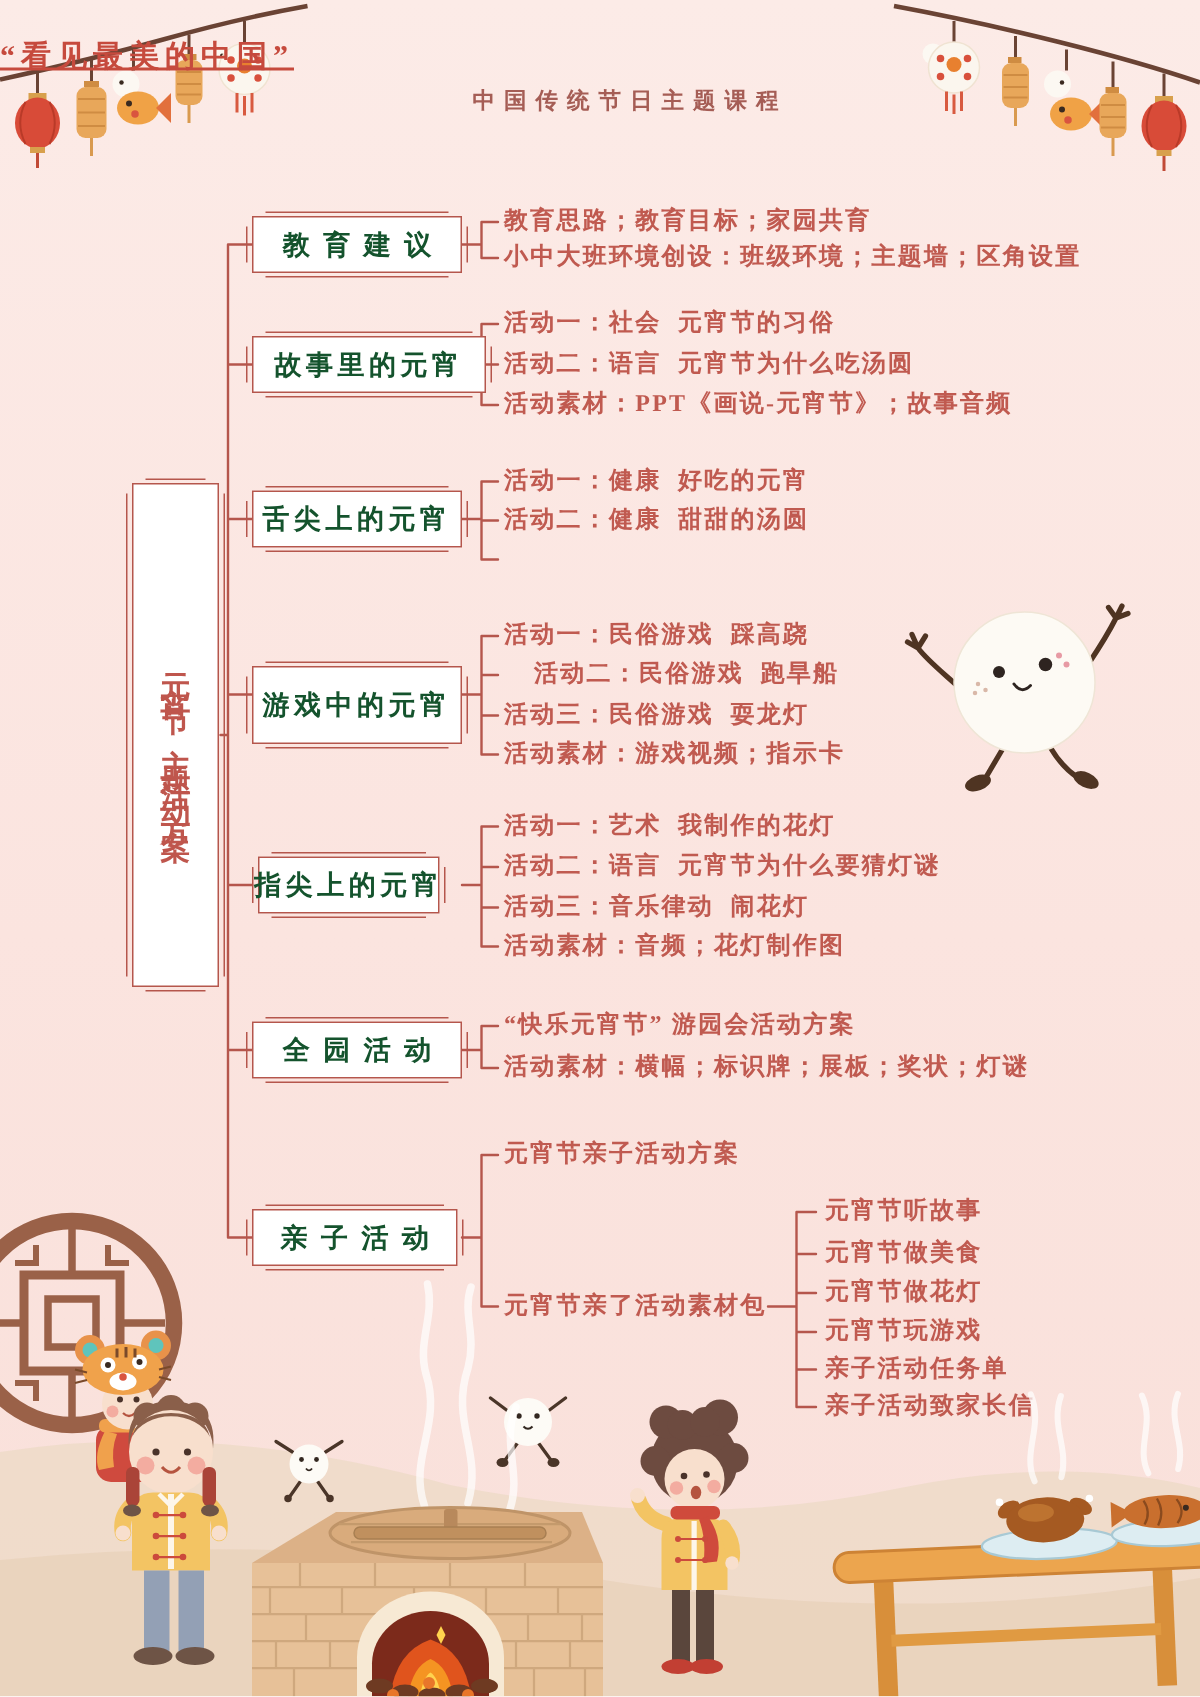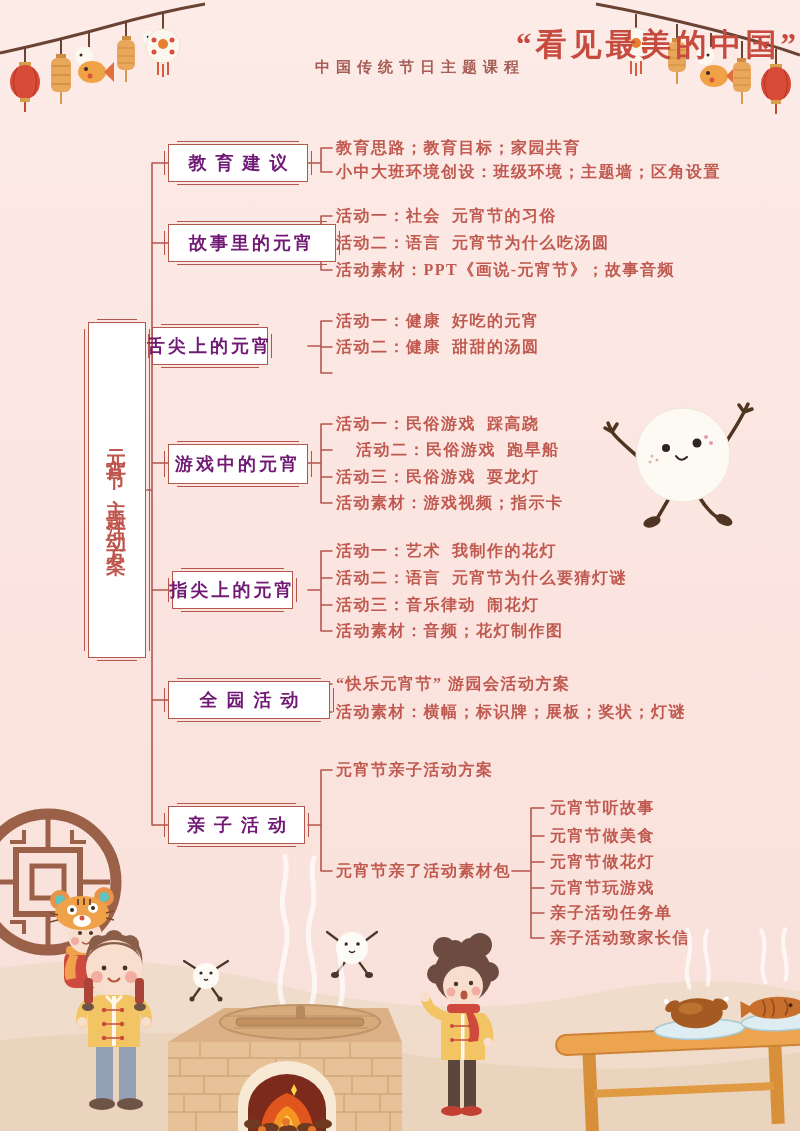--- a/index.html
+++ b/index.html
@@ -1,31 +1,31 @@
 <!DOCTYPE html>
 <html><head>
 <meta charset="utf-8">
 <style>
   html,body{margin:0;padding:0;}
   .canvas{
     position:relative;width:800px;height:1131px;overflow:hidden;
     background:linear-gradient(180deg,#fcebe7 0%,#fbe4df 55%,#f9e0da 100%);
     font-family:"Liberation Serif","DejaVu Serif",serif;
   }
-  .hdr-title{position:absolute;top:24px;left:0;width:100%;text-align:right;
-    font-size:31px;font-weight:bold;color:#c64a3d;letter-spacing:4px;}
+  .hdr-title{position:absolute;top:24px;left:0;width:100%;text-align:left;
+    font-size:20px;font-weight:bold;color:#c64a3d;letter-spacing:4px;text-decoration:underline;}
   .hdr-sub{position:absolute;top:58px;left:0;width:100%;text-align:center;
     font-size:15px;font-weight:bold;color:#a55d55;letter-spacing:6px;margin-left:20px;}
   .plaque{position:absolute;background:#fff;border:1.5px solid #b5564c;
     display:flex;align-items:center;justify-content:center;box-sizing:border-box;}
   .plaque::before{content:"";position:absolute;left:-5px;right:-5px;top:6px;bottom:6px;
     border-left:1.5px solid #b5564c;border-right:1.5px solid #b5564c;pointer-events:none;}
   .plaque::after{content:"";position:absolute;left:8px;right:8px;top:-4px;bottom:-4px;
     border-top:1.5px solid #b5564c;border-bottom:1.5px solid #b5564c;pointer-events:none;}
-  .branch-label{font-size:18px;font-weight:bold;color:#701a75;letter-spacing:3px;white-space:nowrap;}
+  .branch-label{font-size:18px;font-weight:bold;color:#14532d;letter-spacing:3px;white-space:nowrap;}
   .branch-label.wide{letter-spacing:9px;margin-right:-9px;}
   .root-label{writing-mode:vertical-rl;font-size:20px;font-weight:bold;color:#bf564d;letter-spacing:11px;}
   .child{position:absolute;font-size:16px;font-weight:600;color:#c05a50;
     letter-spacing:1.5px;white-space:pre;line-height:22px;}
   .abs{position:absolute;}
 </style>
 </head>
 <body>
 
 <div class="canvas">
@@ -132,33 +132,33 @@
          M512,871 H531 M531,808 V938 M531,808 H544 M531,836 H544 M531,862 H544 M531,888 H544 M531,913 H544 M531,938 H544" stroke="#b5564c" stroke-width="1.6" fill="none" stroke-linecap="round"></path>
   </svg>
 
   <div class="plaque" style="left:88px;top:322px;width:58px;height:336px">
     <span class="root-label">元宵节-主题活动方案</span>
   </div>
 
   <div class="plaque" style="left:168px;top:144px;width:140px;height:38px">
     <span class="branch-label wide">教育建议</span>
     </div>
-  <div class="plaque" style="left:168px;top:224px;width:168px;height:38px">
+  <div class="plaque" style="left:168px;top:224px;width:156px;height:38px">
     <span class="branch-label">故事里的元宵</span>
     </div>
-  <div class="plaque" style="left:152px;top:327px;width:116px;height:38px">
+  <div class="plaque" style="left:168px;top:327px;width:140px;height:38px">
     <span class="branch-label">舌尖上的元宵</span>
     </div>
-  <div class="plaque" style="left:168px;top:444px;width:140px;height:40px">
+  <div class="plaque" style="left:168px;top:444px;width:140px;height:52px">
     <span class="branch-label">游戏中的元宵</span>
     </div>
   <div class="plaque" style="left:172px;top:571px;width:121px;height:38px">
     <span class="branch-label">指尖上的元宵</span>
     </div>
-  <div class="plaque" style="left:168px;top:681px;width:162px;height:38px">
+  <div class="plaque" style="left:168px;top:681px;width:140px;height:38px">
     <span class="branch-label wide">全园活动</span>
     </div>
   <div class="plaque" style="left:168px;top:806px;width:137px;height:38px">
     <span class="branch-label wide">亲子活动</span>
     </div>
 
   <div class="child" style="left:336px;top:137px">教育思路；教育目标；家园共育</div>
   <div class="child" style="left:336px;top:161px">小中大班环境创设：班级环境；主题墙；区角设置</div>
 
   <div class="child" style="left:336px;top:205px">活动一：社会  元宵节的习俗</div>

